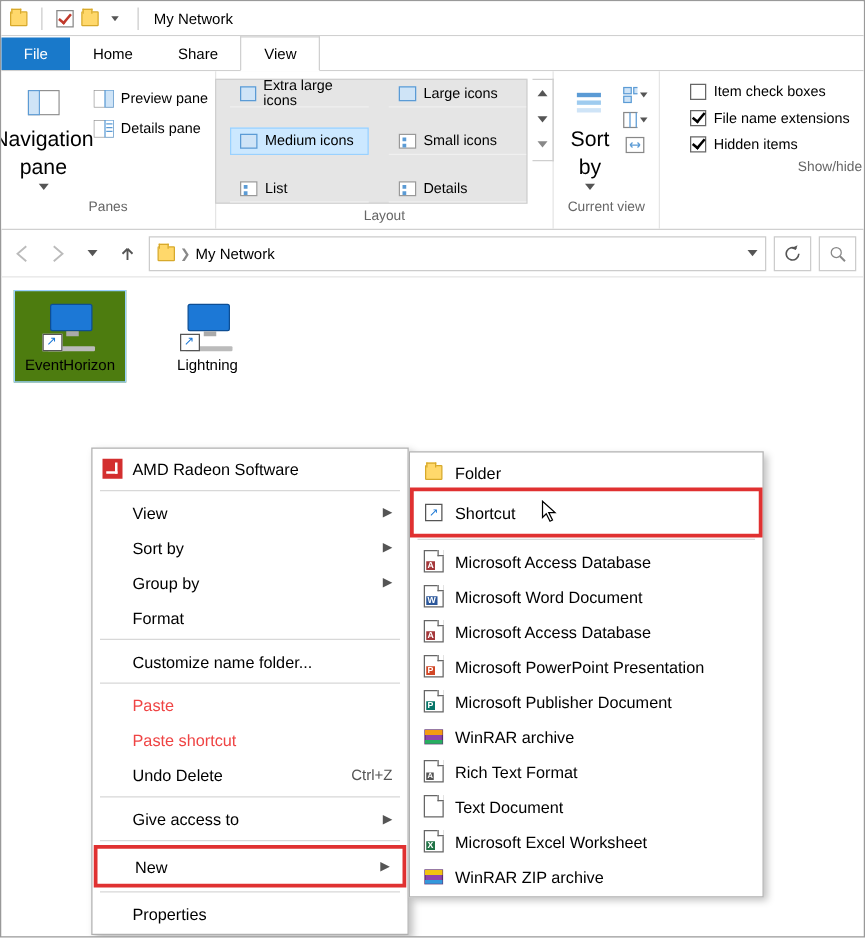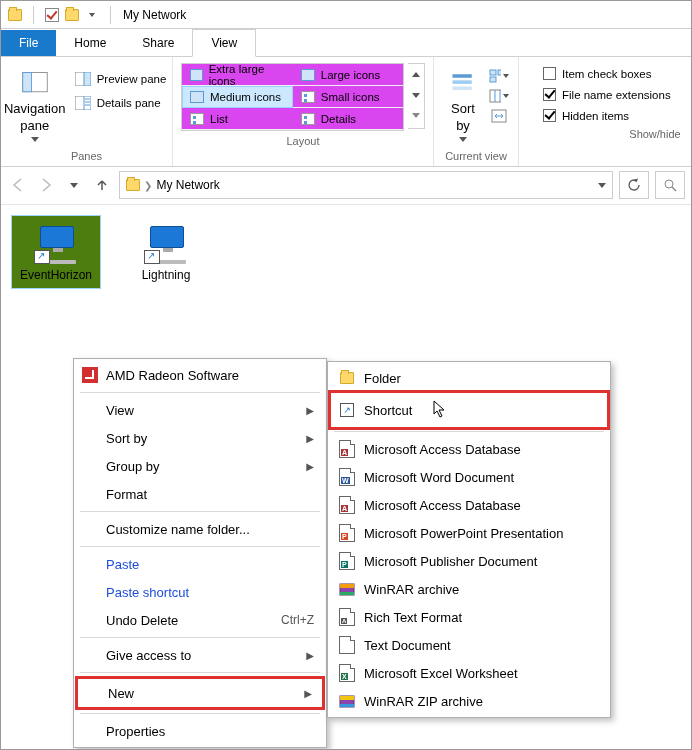--- a/index.html
+++ b/index.html
@@ -71,35 +71,36 @@
   .ribbon .group {
     padding:6px 8px 2px 8px;
     display:flex;
     flex-direction:column;
     align-items:center;
     border-right:1px solid #e5e5e5;
   }
   .ribbon .group .group-body { display:flex; gap:4px; align-items:flex-start; }
   .ribbon .group-label { font-size:11px; color:#666; padding:4px 0 2px; text-align:center; }
 
-  .big-btn { display:flex; flex-direction:column; align-items:center; justify-content:flex-start; width:64px; padding:4px 2px; text-align:center; font-size:13px; line-height:1.3; cursor:default; }
+  .big-btn { display:flex; flex-direction:column; align-items:center; justify-content:flex-start; width:64px; padding:4px 2px; text-align:center; font-size:17px; line-height:1.3; cursor:default; }
   .big-btn .big-ico { width:32px; height:32px; margin-bottom:2px; display:flex; align-items:center; justify-content:center; }
   .big-btn .big-ico svg { width:28px; height:28px; }
 
   .small-stack { display:flex; flex-direction:column; gap:4px; }
   .small-btn { display:flex; align-items:center; gap:6px; padding:2px 4px; font-size:11.5px; cursor:default; white-space:nowrap; }
   .small-btn .sm-ico { width:16px; height:16px; display:flex; align-items:center; justify-content:center; }
 
   .layout-grid {
     display:grid;
     grid-template-columns: auto auto;
     grid-auto-rows: 22px;
-    gap:0;
+    gap:16px;
     border:1px solid #cfcfcf;
-    background:#d946ef;
+    background:#e5e5e5;
+    padding-left:11px;
   }
   .layout-grid .lg-cell {
     display:flex; align-items:center; gap:6px;
     padding:0 8px;
     border-bottom:1px solid #f0f0f0;
     font-size:11.5px;
     cursor:default;
     min-width:110px;
   }
   .layout-grid .lg-cell.selected {
@@ -151,21 +152,21 @@
     border:1px solid #b0b0b0;
     box-shadow:3px 3px 6px rgba(0,0,0,.25);
     padding:2px;
     font-size:13px;
   }
   .ctxmenu .row {
     display:flex; align-items:center; height:28px;
     padding:0 10px 0 30px; position:relative; cursor:default;
   }
   .ctxmenu .row .shortcut-kb { margin-left:auto; font-size:12px; color:#555; }
-  .ctxmenu .row.dis { color:#1d4ed8; }
+  .ctxmenu .row.dis { color:#ef4444; }
   .ctxmenu .sep { height:1px; background:#d8d8d8; margin:3px 4px; }
   .ctxmenu .row .arrow-r { position:absolute; right:10px; font-size:10px; color:#555; }
   .ctxmenu .row .lead-ico { position:absolute; left:6px; width:16px; height:16px; display:flex; align-items:center; justify-content:center; }
   .ctxmenu .row.highlight-new { border:3px solid #e03131; height:34px; margin:1px -1px; }
 
   .submenu {
     position:absolute;
     left:326px;
     top:360px;
     width:284px;

